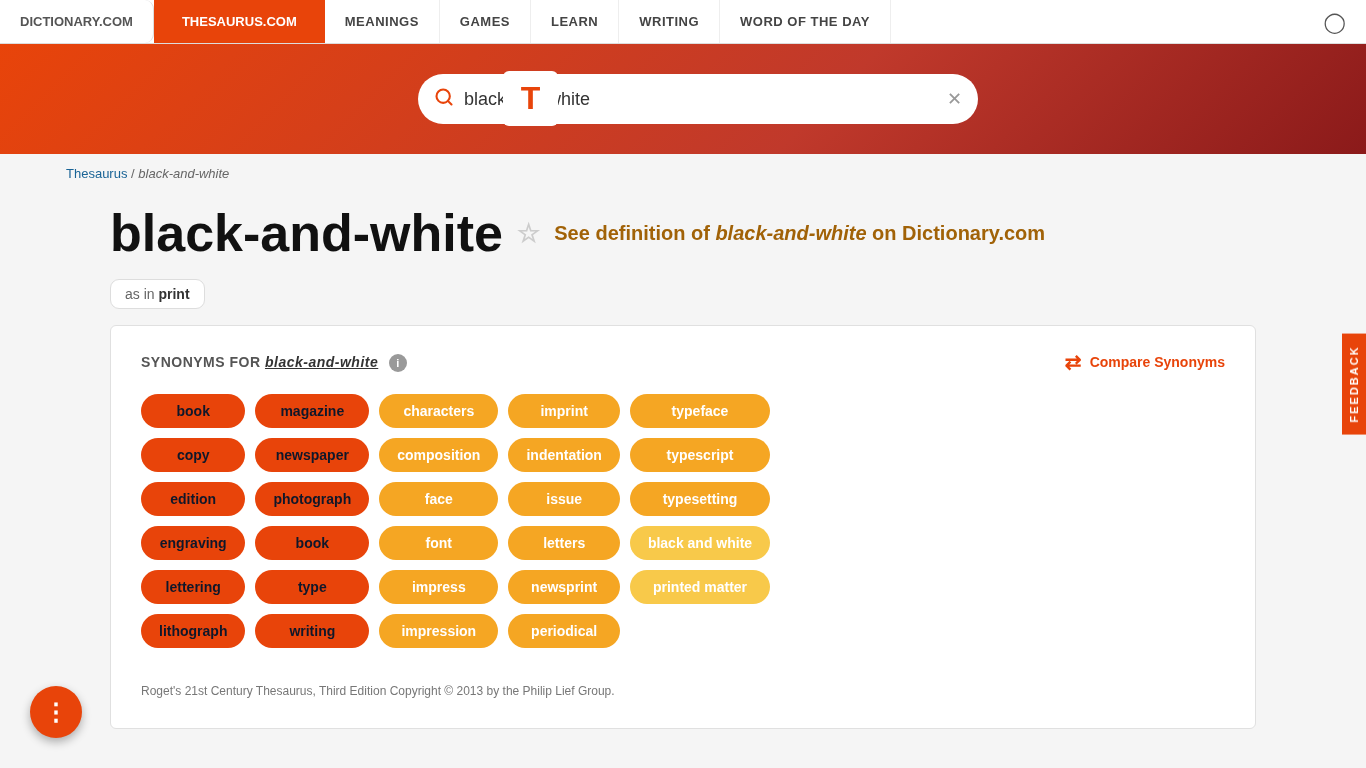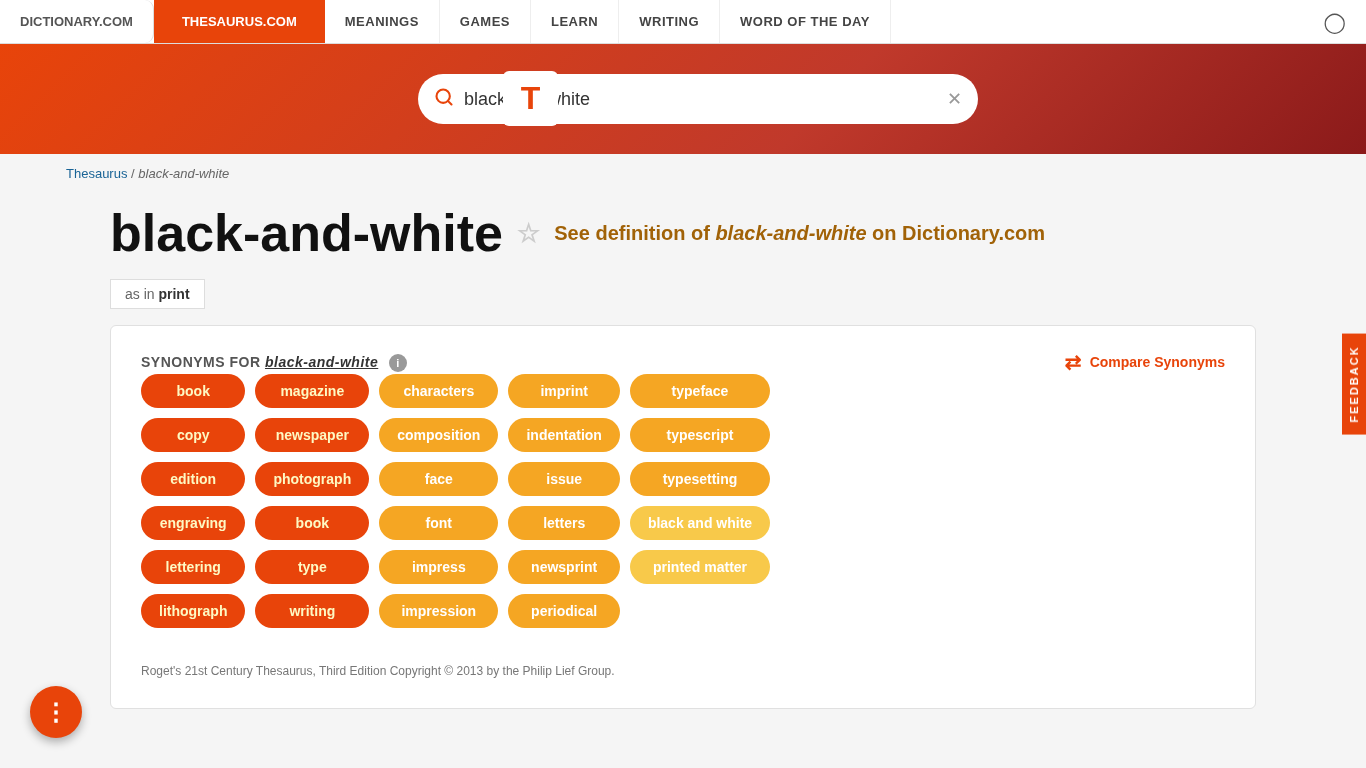--- a/index.html
+++ b/index.html
@@ -160,36 +160,37 @@
     .dict-link em { font-style: italic; font-weight: bold; }
 
     .as-in {
       margin: 10px 0 16px;
       font-size: 14px;
       color: #666;
       background: #fff;
       display: inline-block;
       padding: 6px 14px;
       border: 1px solid #ddd;
-      border-radius: 0;
+      border-radius: 9px;
     }
     .as-in strong { font-weight: 900; color: #333; }
 
     
     .synonyms-box {
       background: #fff;
       border: 1px solid #e0e0e0;
       border-radius: 6px;
       padding: 24px 30px 30px;
       margin-bottom: 20px;
     }
     .synonyms-header {
       display: flex;
       justify-content: space-between;
       align-items: center;
+      margin-bottom: 20px;
     }
     .synonyms-title {
       font-size: 14px;
       font-weight: bold;
       color: #555;
       letter-spacing: 0.5px;
     }
     .synonyms-title span {
       text-decoration: underline;
       font-style: italic;
@@ -227,21 +228,21 @@
       padding: 9px 18px;
       border-radius: 25px;
       font-size: 14px;
       font-weight: 600;
       cursor: pointer;
       text-align: center;
       white-space: nowrap;
     }
     .tag-red {
       background: #e8440a;
-      color: #fef9c3;
+      color: #0f172a;
     }
     .tag-orange {
       background: #f5a623;
       color: #fff;
     }
     .tag-yellow {
       background: #f8c94a;
       color: #fff;
     }
 

